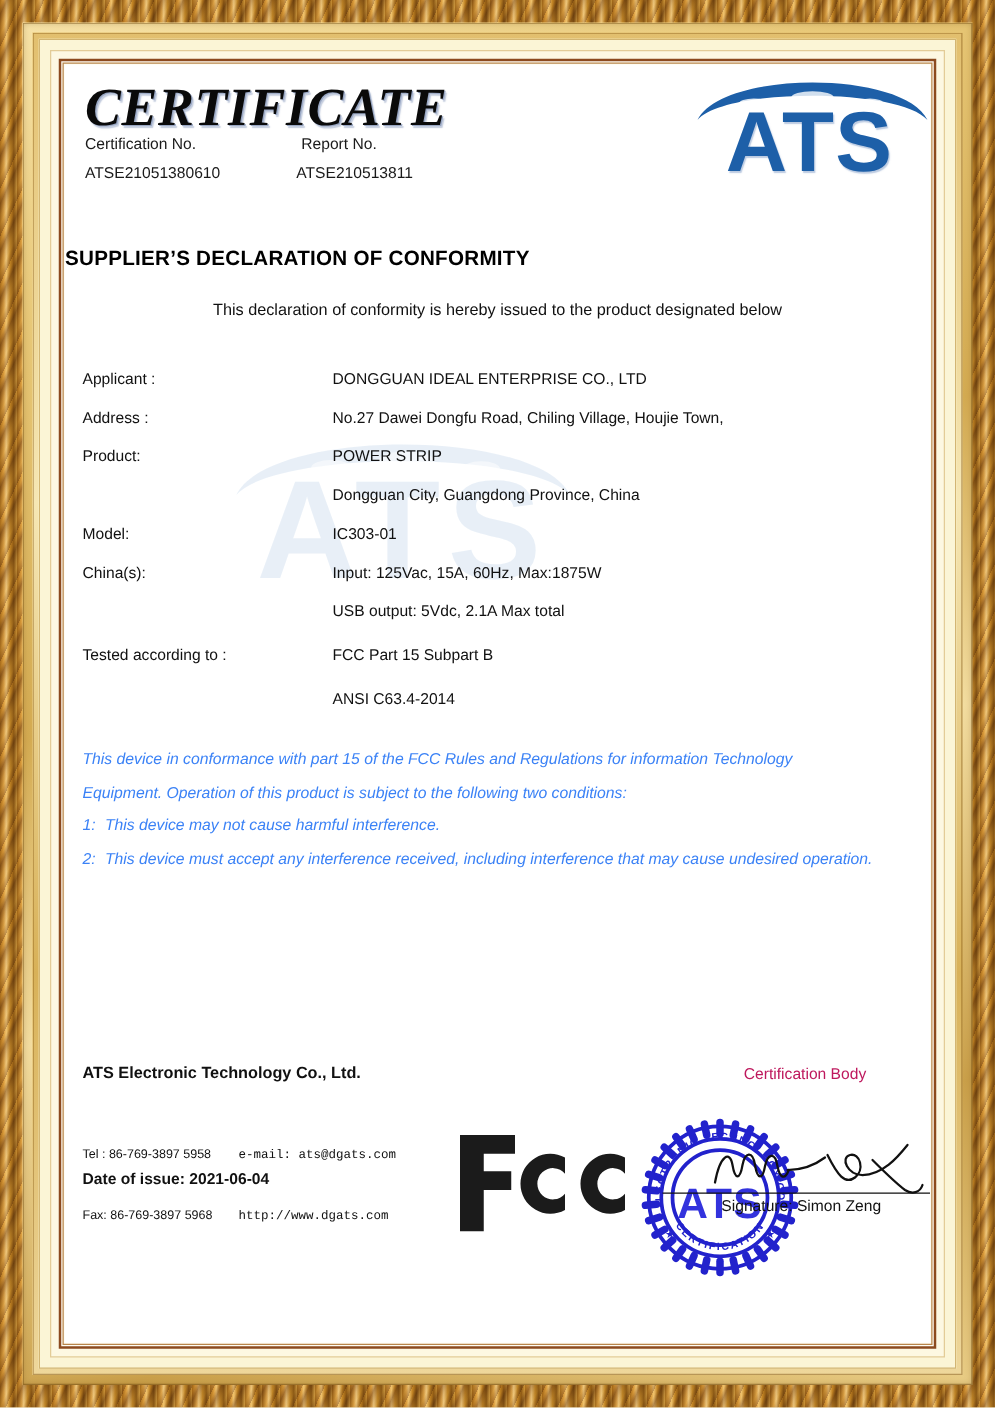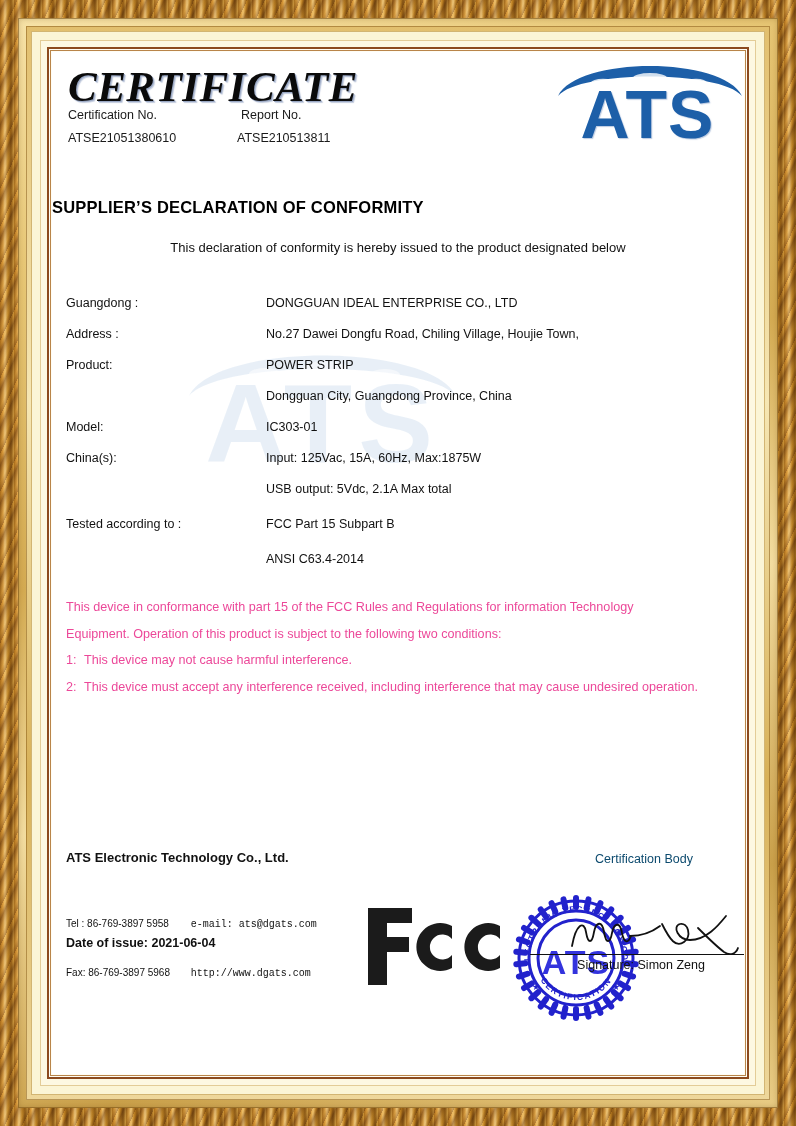--- a/index.html
+++ b/index.html
@@ -110,37 +110,37 @@
 
   
   .details{position:absolute;left:14px;top:244px;width:660px;}
   .row{position:relative;height:31px;}
   .row .k{position:absolute;left:0;top:0;font-size:12.5px;color:#111;}
   .row .v{position:absolute;left:200px;top:0;font-size:12.5px;color:#111;font-weight:normal;}
   .row.tall{height:35px;}
 
   
   .body-txt{position:absolute;left:14px;top:548px;width:680px;}
-  .body-txt p{margin:0 0 11px 0;font-size:12.6px;color:#ec4899;line-height:1.25;}
+  .body-txt p{margin:0 0 11px 0;font-size:12.6px;color:#3b82f6;line-height:1.25;font-style:italic;}
   .body-txt p.just{text-align:justify;}
   .cond{position:relative;padding-left:18px;}
   .cond .num{position:absolute;left:0;top:0;}
 
   
   .company{position:absolute;left:14px;top:798px;font-size:13px;font-weight:bold;color:#111;}
   .contact{position:absolute;left:14px;top:832px;font-size:10px;color:#111;line-height:1.45;}
   .contact span{display:inline-block;margin-top:33px;}
   .c-a{width:122px;}
   .c-b{width:auto;font-family:Liberation Mono, monospace;}
   .issue{position:absolute;left:14px;top:884px;font-size:12.5px;font-weight:bold;color:#111;}
 
   .fcc{position:absolute;left:312px;top:852px;width:140px;height:85px;}
 
   .cb-label{position:absolute;left:492px;top:800px;width:200px;text-align:center;
-            font-size:12.5px;color:#0c4a6e;}
+            font-size:12.5px;color:#be185d;}
   .sig-wrap{position:absolute;left:448px;top:826px;width:250px;height:110px;}
   .sig-line{position:absolute;left:30px;top:76px;width:222px;border-bottom:1.2px solid #111;}
   .sig-text{position:absolute;left:30px;top:80px;width:222px;text-align:center;
             font-size:12.5px;color:#111;}
   .sig-script{position:absolute;left:66px;top:28px;width:180px;height:52px;}
   .seal{position:absolute;left:12px;top:16px;width:128px;height:128px;}
 </style>
 </head>
 <body>
 
@@ -185,21 +185,21 @@
         <ellipse cx="120" cy="35" rx="7" ry="2.4" fill="#ffffff" opacity=".6"></ellipse>
       </svg>
       <div class="logo-text">ATS</div>
     </div>
 
     <div class="doc-title">SUPPLIER’S DECLARATION OF CONFORMITY</div>
     <div class="doc-sub">This declaration of conformity is hereby issued to the product designated below</div>
 
     <div class="details">
       <div class="row">
-        <span class="k">Guangdong :</span>
+        <span class="k">Applicant :</span>
         <span class="v">DONGGUAN IDEAL ENTERPRISE CO., LTD</span>
       </div>
       <div class="row">
         <span class="k">Address :</span>
         <span class="v">No.27 Dawei Dongfu Road, Chiling Village, Houjie Town,</span>
       </div>
       <div class="row">
         <span class="k">Product:</span>
         <span class="v">POWER STRIP</span>
       </div>

